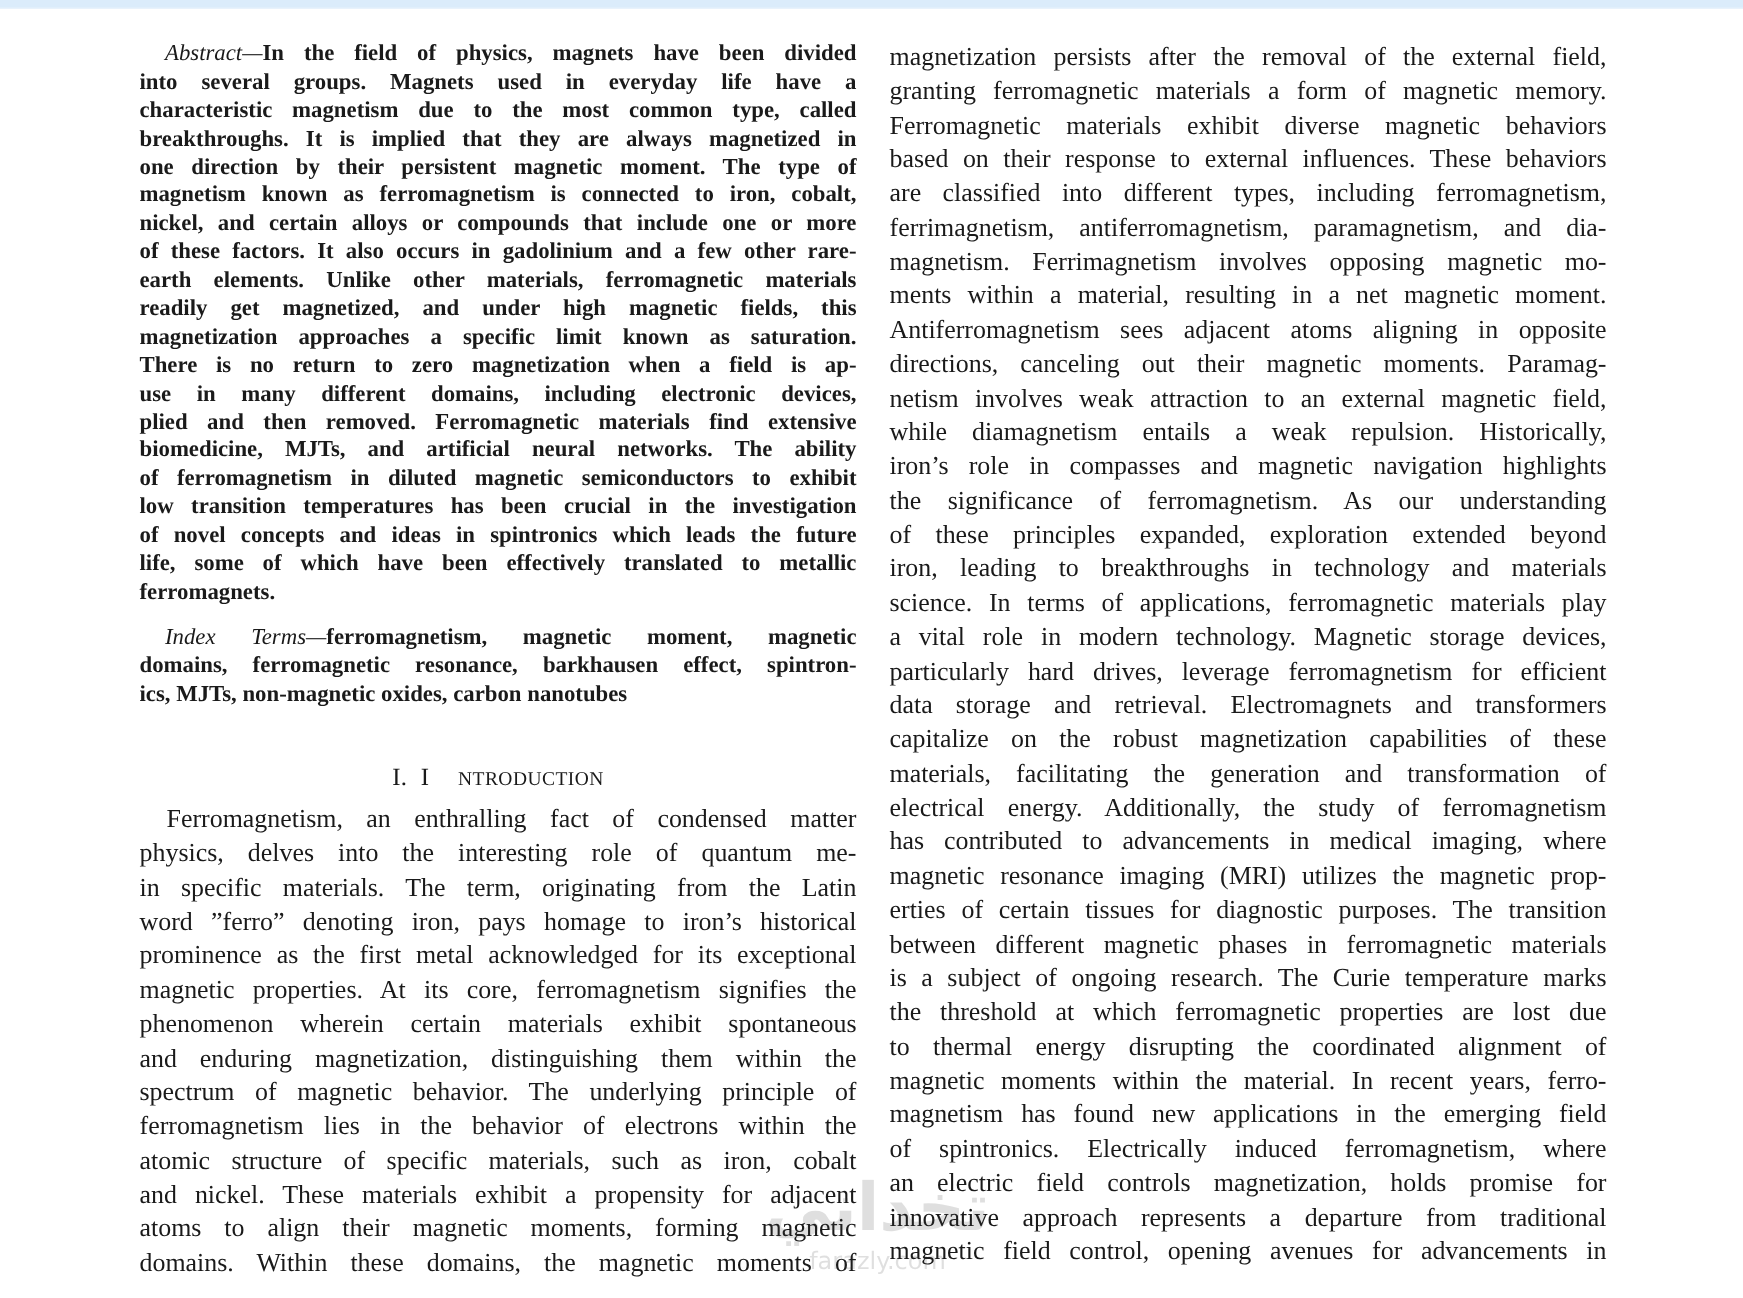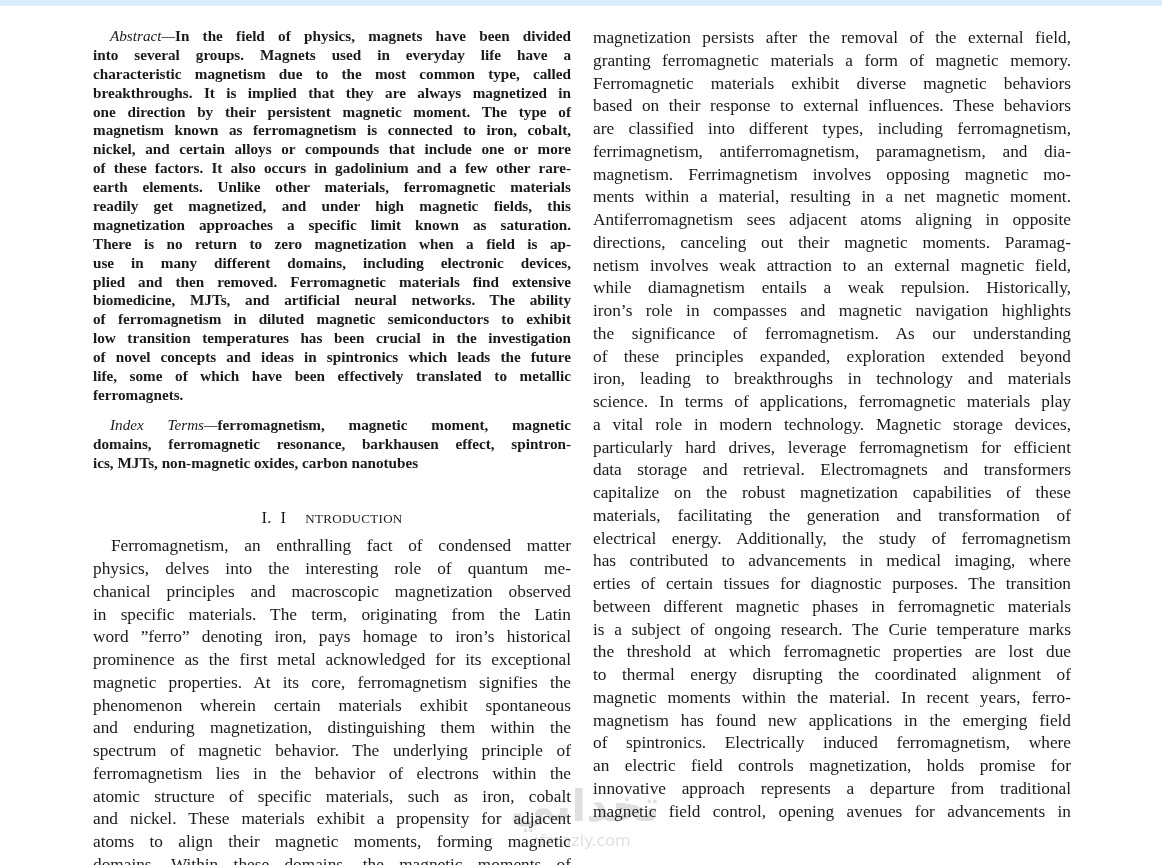--- a/index.html
+++ b/index.html
@@ -82,21 +82,20 @@
       <span class="line"><span>domains, ferromagnetic resonance, barkhausen effect, spintron-</span></span>
       <span class="line last"><span>ics, MJTs, non-magnetic oxides, carbon nanotubes</span></span>
     </div>
   <div class="section-heading">
     <span>I.</span>&nbsp;
     <span>I</span><span class="sc">NTRODUCTION</span>
   </div>
   <div class="body-text" id="left-body">
       <span class="line first"><span>Ferromagnetism, an enthralling fact of condensed matter</span></span>
       <span class="line"><span>physics, delves into the interesting role of quantum me-</span></span>
-      <span class="line"><span>chanical principles and macroscopic magnetization observed</span></span>
       <span class="line"><span>in specific materials. The term, originating from the Latin</span></span>
       <span class="line"><span>word ”ferro” denoting iron, pays homage to iron’s historical</span></span>
       <span class="line"><span>prominence as the first metal acknowledged for its exceptional</span></span>
       <span class="line"><span>magnetic properties. At its core, ferromagnetism signifies the</span></span>
       <span class="line"><span>phenomenon wherein certain materials exhibit spontaneous</span></span>
       <span class="line"><span>and enduring magnetization, distinguishing them within the</span></span>
       <span class="line"><span>spectrum of magnetic behavior. The underlying principle of</span></span>
       <span class="line"><span>ferromagnetism lies in the behavior of electrons within the</span></span>
       <span class="line"><span>atomic structure of specific materials, such as iron, cobalt</span></span>
       <span class="line"><span>and nickel. These materials exhibit a propensity for adjacent</span></span>
@@ -123,20 +122,21 @@
     <span class="line"><span>of these principles expanded, exploration extended beyond</span></span>
     <span class="line"><span>iron, leading to breakthroughs in technology and materials</span></span>
     <span class="line"><span>science. In terms of applications, ferromagnetic materials play</span></span>
     <span class="line"><span>a vital role in modern technology. Magnetic storage devices,</span></span>
     <span class="line"><span>particularly hard drives, leverage ferromagnetism for efficient</span></span>
     <span class="line"><span>data storage and retrieval. Electromagnets and transformers</span></span>
     <span class="line"><span>capitalize on the robust magnetization capabilities of these</span></span>
     <span class="line"><span>materials, facilitating the generation and transformation of</span></span>
     <span class="line"><span>electrical energy. Additionally, the study of ferromagnetism</span></span>
     <span class="line"><span>has contributed to advancements in medical imaging, where</span></span>
+    <span class="line"><span>magnetic resonance imaging (MRI) utilizes the magnetic prop-</span></span>
     <span class="line"><span>erties of certain tissues for diagnostic purposes. The transition</span></span>
     <span class="line"><span>between different magnetic phases in ferromagnetic materials</span></span>
     <span class="line"><span>is a subject of ongoing research. The Curie temperature marks</span></span>
     <span class="line"><span>the threshold at which ferromagnetic properties are lost due</span></span>
     <span class="line"><span>to thermal energy disrupting the coordinated alignment of</span></span>
     <span class="line"><span>magnetic moments within the material. In recent years, ferro-</span></span>
     <span class="line"><span>magnetism has found new applications in the emerging field</span></span>
     <span class="line"><span>of spintronics. Electrically induced ferromagnetism, where</span></span>
     <span class="line"><span>an electric field controls magnetization, holds promise for</span></span>
     <span class="line"><span>innovative approach represents a departure from traditional</span></span>

